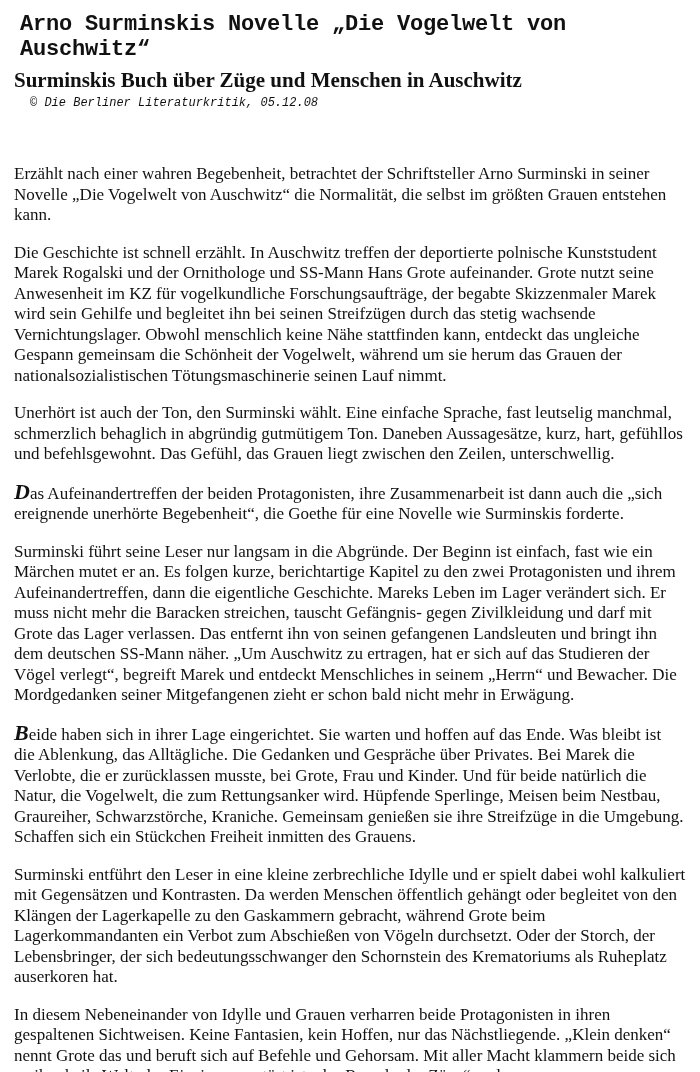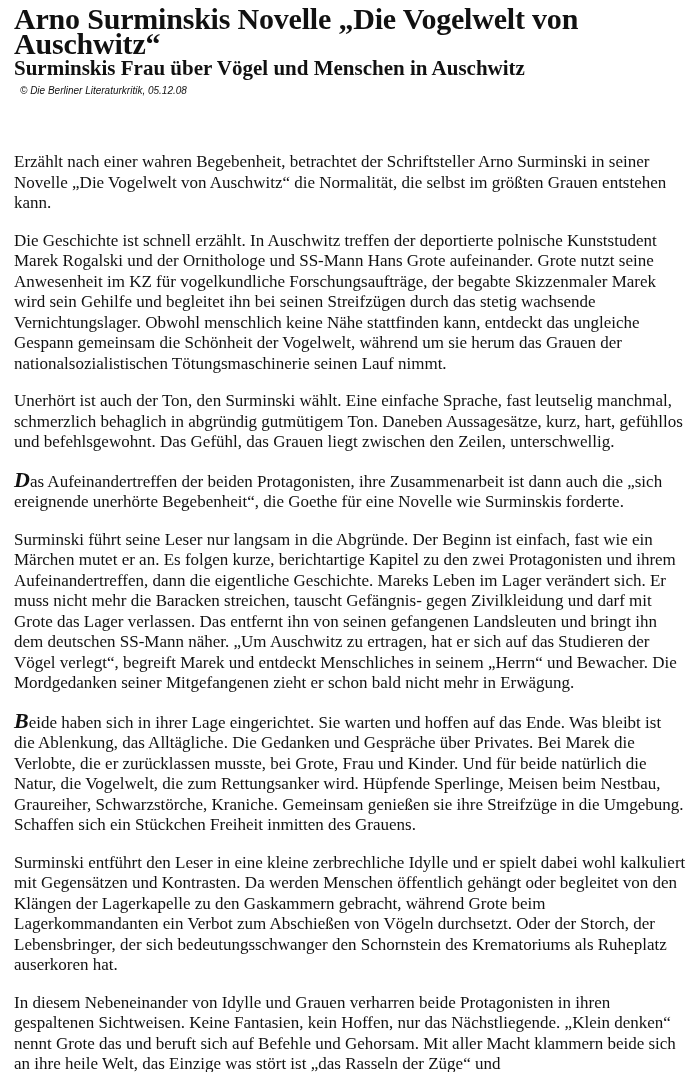--- a/index.html
+++ b/index.html
@@ -5,60 +5,60 @@
     html, body { margin: 0; padding: 0; background: #ffffff; }
     body {
       width: 700px;
       height: 1072px;
       overflow: hidden;
       font-family: "DejaVu Serif", "Liberation Serif", serif;
       color: #111111;
     }
     .article { padding: 6px 14px 0 14px; }
     .headline {
-      font-family: Liberation Serif, serif;
+      font-family: Liberation Mono, monospace;
       font-weight: bold;
-      font-size: 30px;
+      font-size: 22px;
       line-height: 25px;
-      margin: 0;
+      margin: 6px;
       letter-spacing: -0.2px;
     }
     .subheadline {
       font-family: "Liberation Serif", "DejaVu Serif", serif;
       font-weight: bold;
       font-size: 21px;
       line-height: 24px;
       margin: 0;
     }
     .byline {
-      font-family: Liberation Sans, sans-serif;
+      font-family: Liberation Mono, monospace;
       font-style: italic;
-      font-size: 10px;
+      font-size: 12px;
       line-height: 18px;
-      margin: 2px 0 0 6px;
+      margin: 2px 0 0 16px;
     }
     .body { margin-top: 52px; }
     .body p {
       font-family: "Liberation Serif", "DejaVu Serif", serif;
       font-size: 17px;
       line-height: 20.5px;
       margin: 0 0 17px 0;
     }
     .dropcap {
       font-weight: bold;
       font-style: italic;
       font-size: 22px;
     }
   </style>
 </head>
 <body>
 
 <div class="article">
   <h1 class="headline">Arno Surminskis Novelle „Die Vogelwelt von Auschwitz“</h1>
-  <h2 class="subheadline">Surminskis Frau über Vögel und Menschen in Auschwitz</h2>
+  <h2 class="subheadline">Surminskis Buch über Züge und Menschen in Auschwitz</h2>
   <div class="byline">© Die Berliner Literaturkritik, 05.12.08</div>
 
   <div class="body">
     <p><span>Erzählt nach einer wahren Begebenheit, betrachtet der Schriftsteller Arno Surminski in seiner Novelle „Die Vogelwelt von Auschwitz“ die Normalität, die selbst im größten Grauen entstehen kann.</span></p>
     <p><span>Die Geschichte ist schnell erzählt. In Auschwitz treffen der deportierte polnische Kunststudent Marek Rogalski und der Ornithologe und SS-Mann Hans Grote aufeinander. Grote nutzt seine Anwesenheit im KZ für vogelkundliche Forschungsaufträge, der begabte Skizzenmaler Marek wird sein Gehilfe und begleitet ihn bei seinen Streifzügen durch das stetig wachsende Vernichtungslager. Obwohl menschlich keine Nähe stattfinden kann, entdeckt das ungleiche Gespann gemeinsam die Schönheit der Vogelwelt, während um sie herum das Grauen der nationalsozialistischen Tötungsmaschinerie seinen Lauf nimmt.</span></p>
     <p><span>Unerhört ist auch der Ton, den Surminski wählt. Eine einfache Sprache, fast leutselig manchmal, schmerzlich behaglich in abgründig gutmütigem Ton. Daneben Aussagesätze, kurz, hart, gefühllos und befehlsgewohnt. Das Gefühl, das Grauen liegt zwischen den Zeilen, unterschwellig.</span></p>
     <p><span class="dropcap">D</span><span>as Aufeinandertreffen der beiden Protagonisten, ihre Zusammenarbeit ist dann auch die „sich ereignende unerhörte Begebenheit“, die Goethe für eine Novelle wie Surminskis forderte.</span></p>
     <p><span>Surminski führt seine Leser nur langsam in die Abgründe. Der Beginn ist einfach, fast wie ein Märchen mutet er an. Es folgen kurze, berichtartige Kapitel zu den zwei Protagonisten und ihrem Aufeinandertreffen, dann die eigentliche Geschichte. Mareks Leben im Lager verändert sich. Er muss nicht mehr die Baracken streichen, tauscht Gefängnis- gegen Zivilkleidung und darf mit Grote das Lager verlassen. Das entfernt ihn von seinen gefangenen Landsleuten und bringt ihn dem deutschen SS-Mann näher. „Um Auschwitz zu ertragen, hat er sich auf das Studieren der Vögel verlegt“, begreift Marek und entdeckt Menschliches in seinem „Herrn“ und Bewacher. Die Mordgedanken seiner Mitgefangenen zieht er schon bald nicht mehr in Erwägung.</span></p>
     <p><span class="dropcap">B</span><span>eide haben sich in ihrer Lage eingerichtet. Sie warten und hoffen auf das Ende. Was bleibt ist die Ablenkung, das Alltägliche. Die Gedanken und Gespräche über Privates. Bei Marek die Verlobte, die er zurücklassen musste, bei Grote, Frau und Kinder. Und für beide natürlich die Natur, die Vogelwelt, die zum Rettungsanker wird. Hüpfende Sperlinge, Meisen beim Nestbau, Graureiher, Schwarzstörche, Kraniche. Gemeinsam genießen sie ihre Streifzüge in die Umgebung. Schaffen sich ein Stückchen Freiheit inmitten des Grauens.</span></p>
     <p><span>Surminski entführt den Leser in eine kleine zerbrechliche Idylle und er spielt dabei wohl kalkuliert mit Gegensätzen und Kontrasten. Da werden Menschen öffentlich gehängt oder begleitet von den Klängen der Lagerkapelle zu den Gaskammern gebracht, während Grote beim Lagerkommandanten ein Verbot zum Abschießen von Vögeln durchsetzt. Oder der Storch, der Lebensbringer, der sich bedeutungsschwanger den Schornstein des Krematoriums als Ruheplatz auserkoren hat.</span></p>

